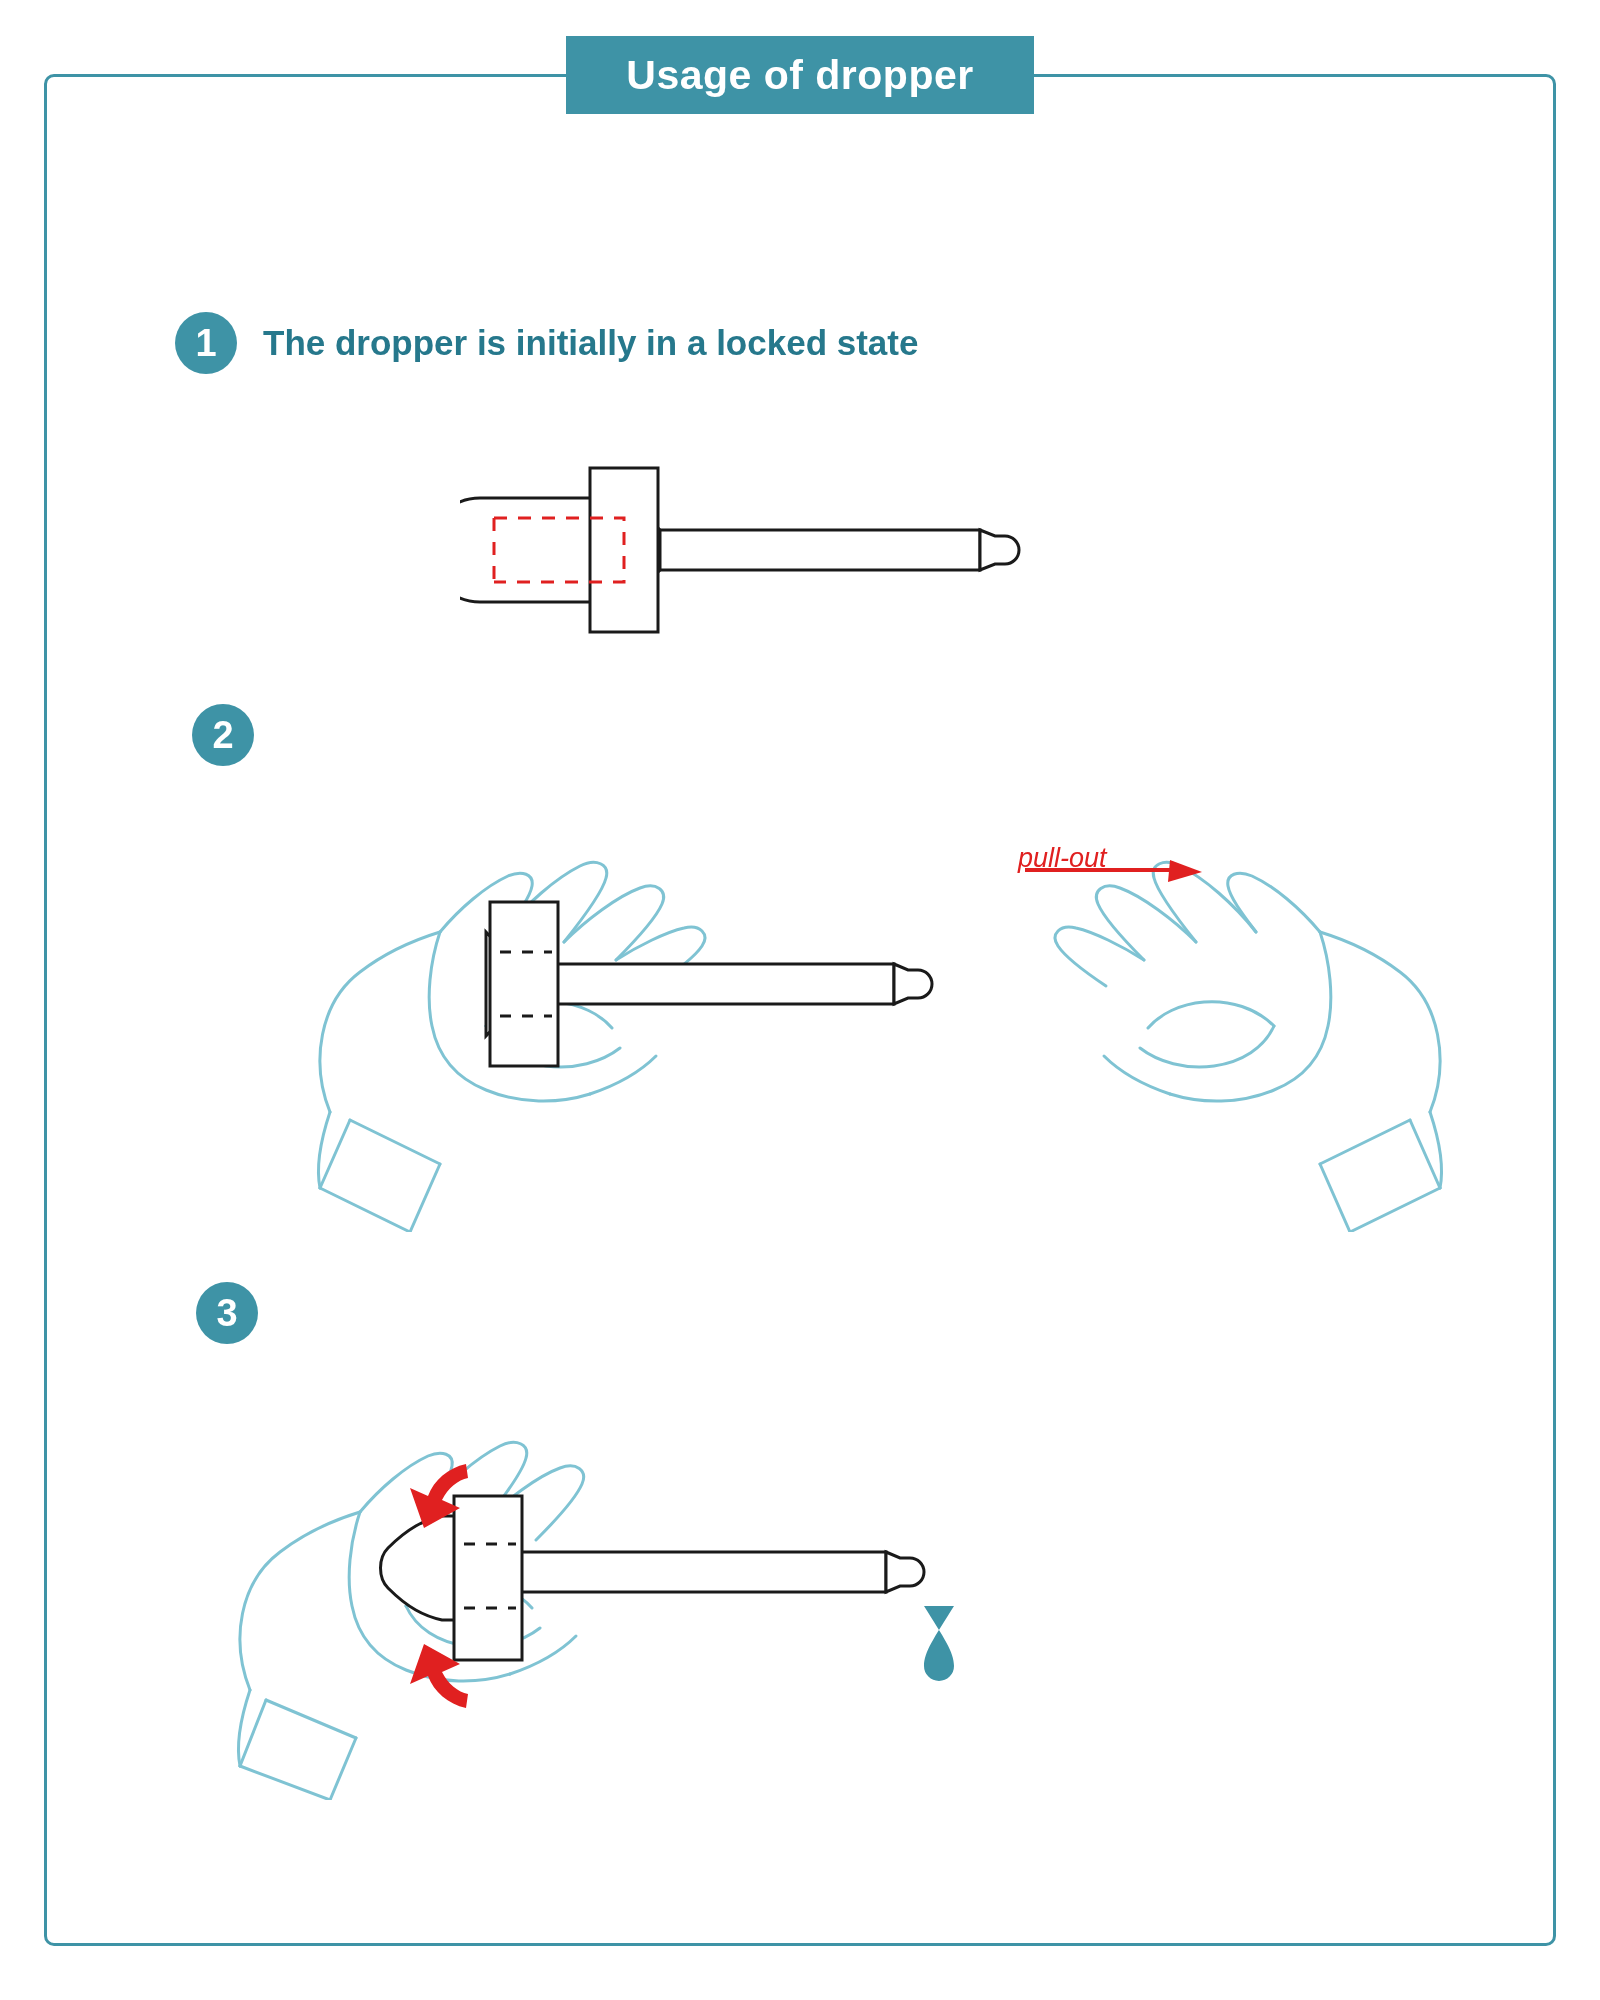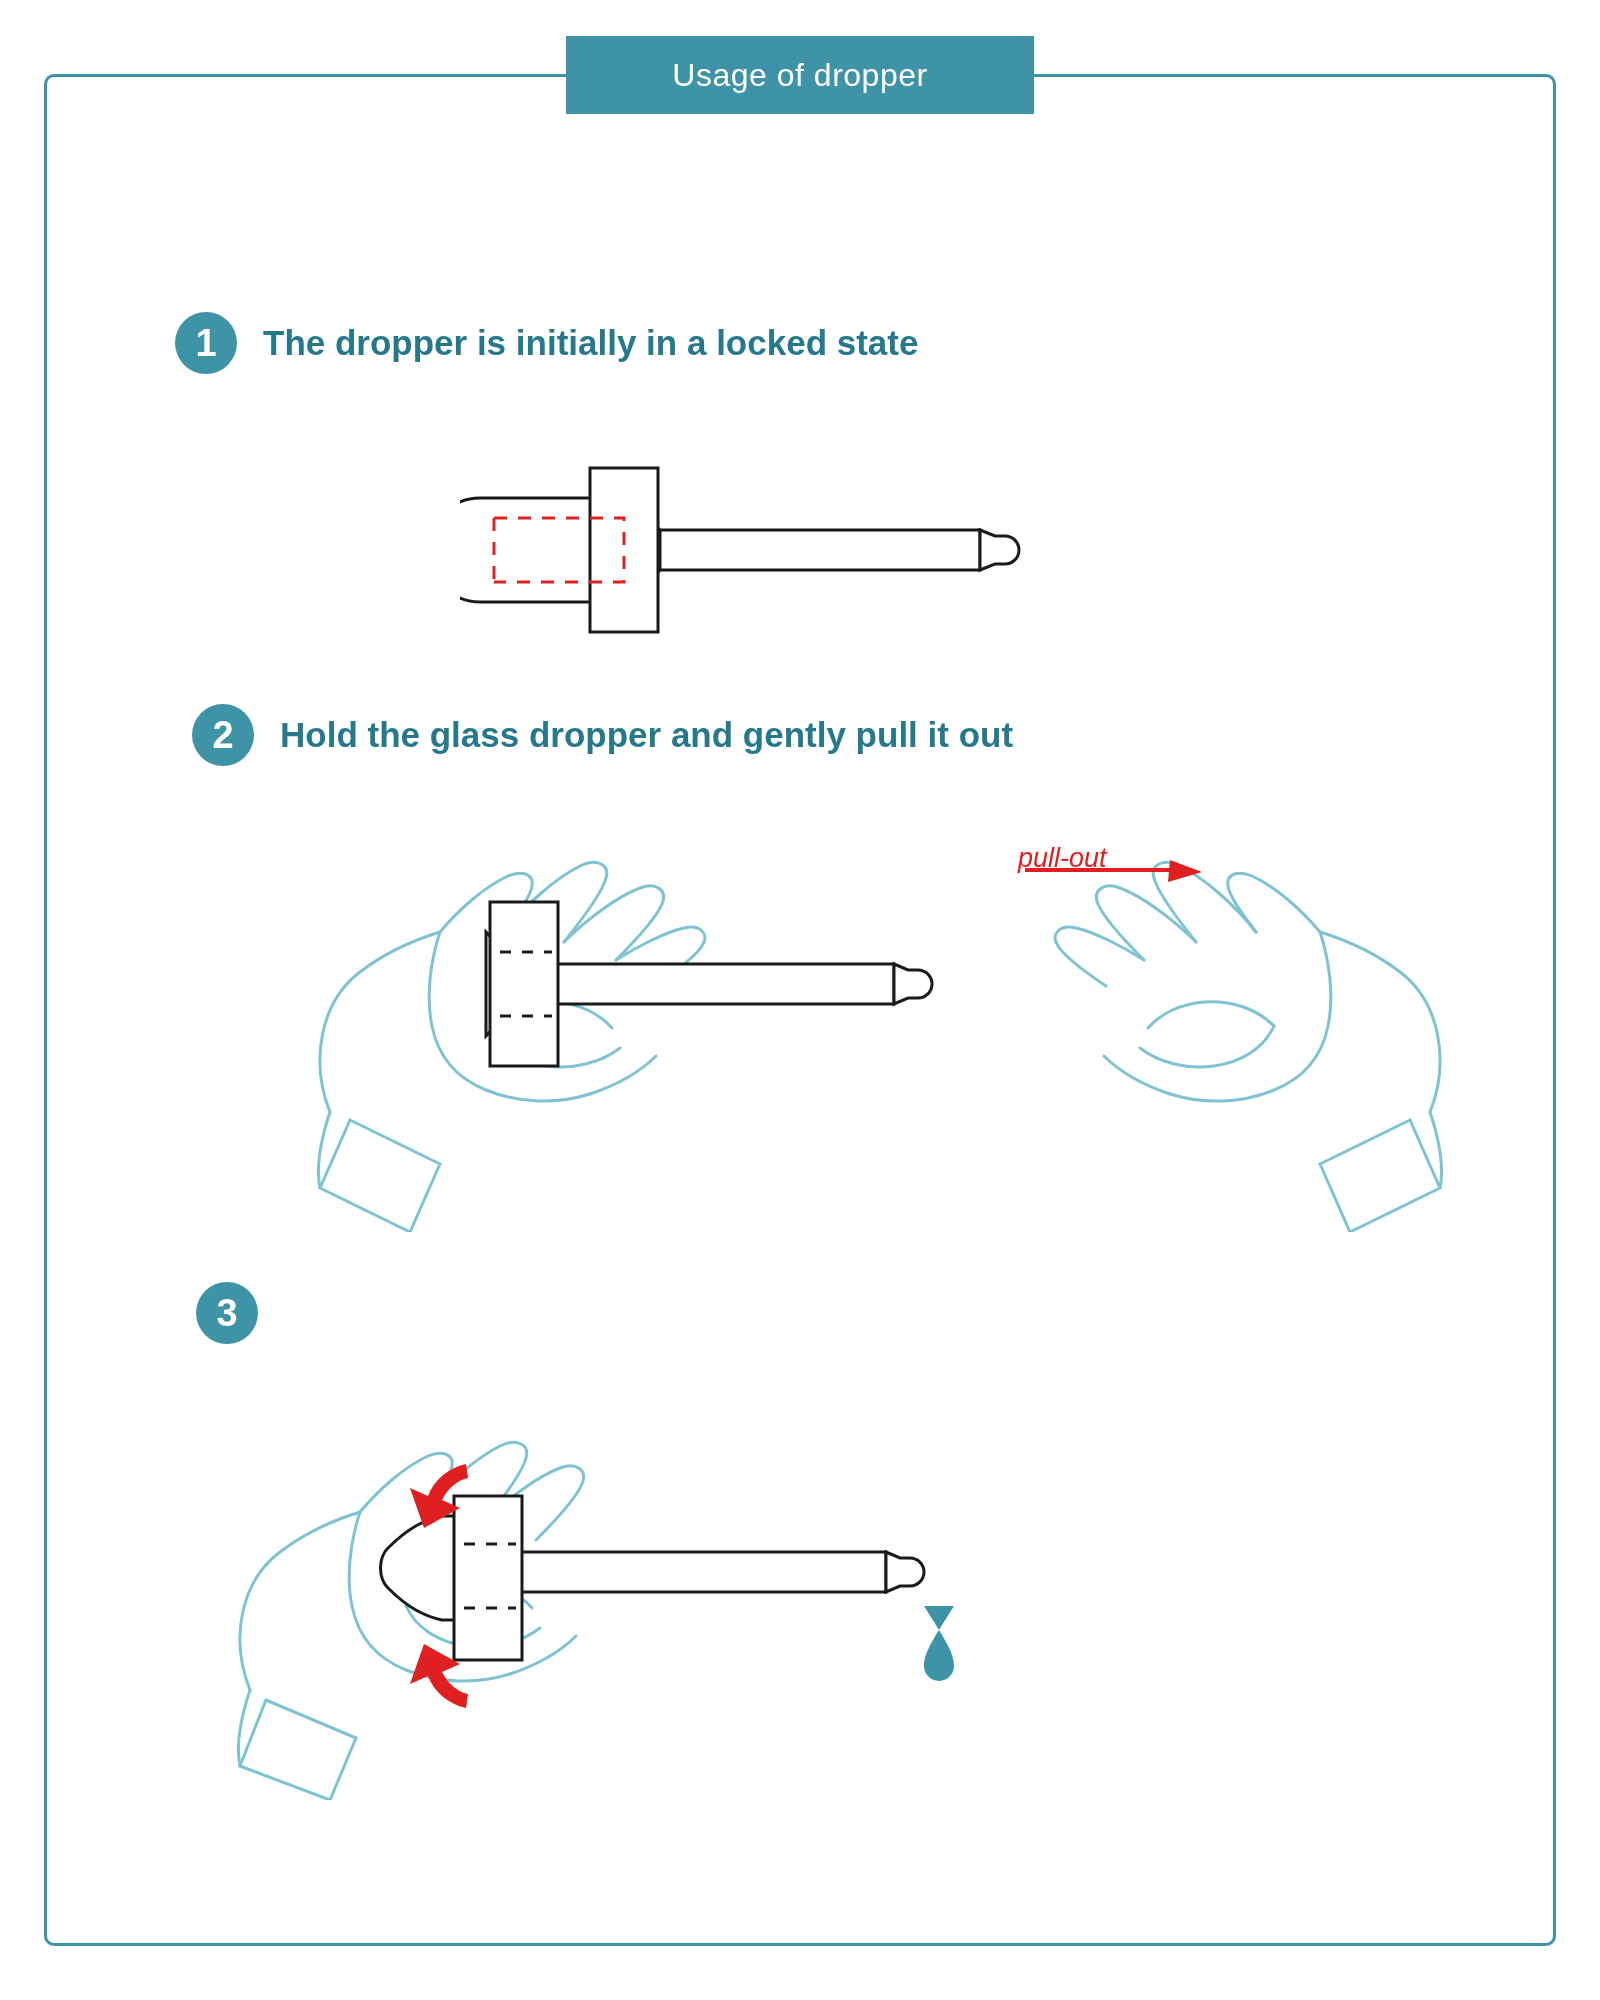--- a/index.html
+++ b/index.html
@@ -37,22 +37,22 @@
     top: 36px;
     width: 468px;
     height: 78px;
     background: #3e93a6;
     display: flex;
     align-items: center;
     justify-content: center;
   }
   .title-banner .title-text {
     color: #ffffff;
-    font-size: 32px;
-    font-weight: normal;
+    font-size: 41px;
+    font-weight: bold;
     letter-spacing: 0.5px;
     white-space: nowrap;
   }
 
   .step {
     position: absolute;
     left: 0;
     width: 1600px;
   }
   .step-head {
@@ -128,21 +128,20 @@
 
         <path d="M34 58 h130 v64 h-130" fill="none" stroke="#e02020" stroke-width="3" stroke-dasharray="13 11"></path>
         <line x1="34" y1="58" x2="34" y2="122" stroke="#e02020" stroke-width="3" stroke-dasharray="13 11"></line>
       </svg>
     </div>
   </div>
 
   <div class="step">
     <div class="step-head" style="left:192px; top:704px;">
       <div class="step-badge">2</div>
-      <div class="step-text">Hold the glass dropper and gently pull it out</div>
     </div>
 
     <div class="art" style="left:290px; top:812px;">
       <svg width="1190" height="420" viewBox="0 0 1190 420">
         <g fill="none" stroke="#7fc3d3" stroke-width="3" stroke-linecap="round" stroke-linejoin="round">
 
           <path d="M40 300 C20 250 30 190 70 160 C96 140 124 128 150 120"></path>
           <path d="M150 120 C170 96 196 74 218 64 C232 58 244 62 242 74 C240 86 226 104 214 120"></path>
           <path d="M214 120 C236 92 266 66 290 54 C306 46 320 52 316 66 C312 82 290 110 274 130"></path>
           <path d="M274 130 C296 108 328 84 350 76 C366 70 378 78 372 92 C366 106 344 130 326 148"></path>

